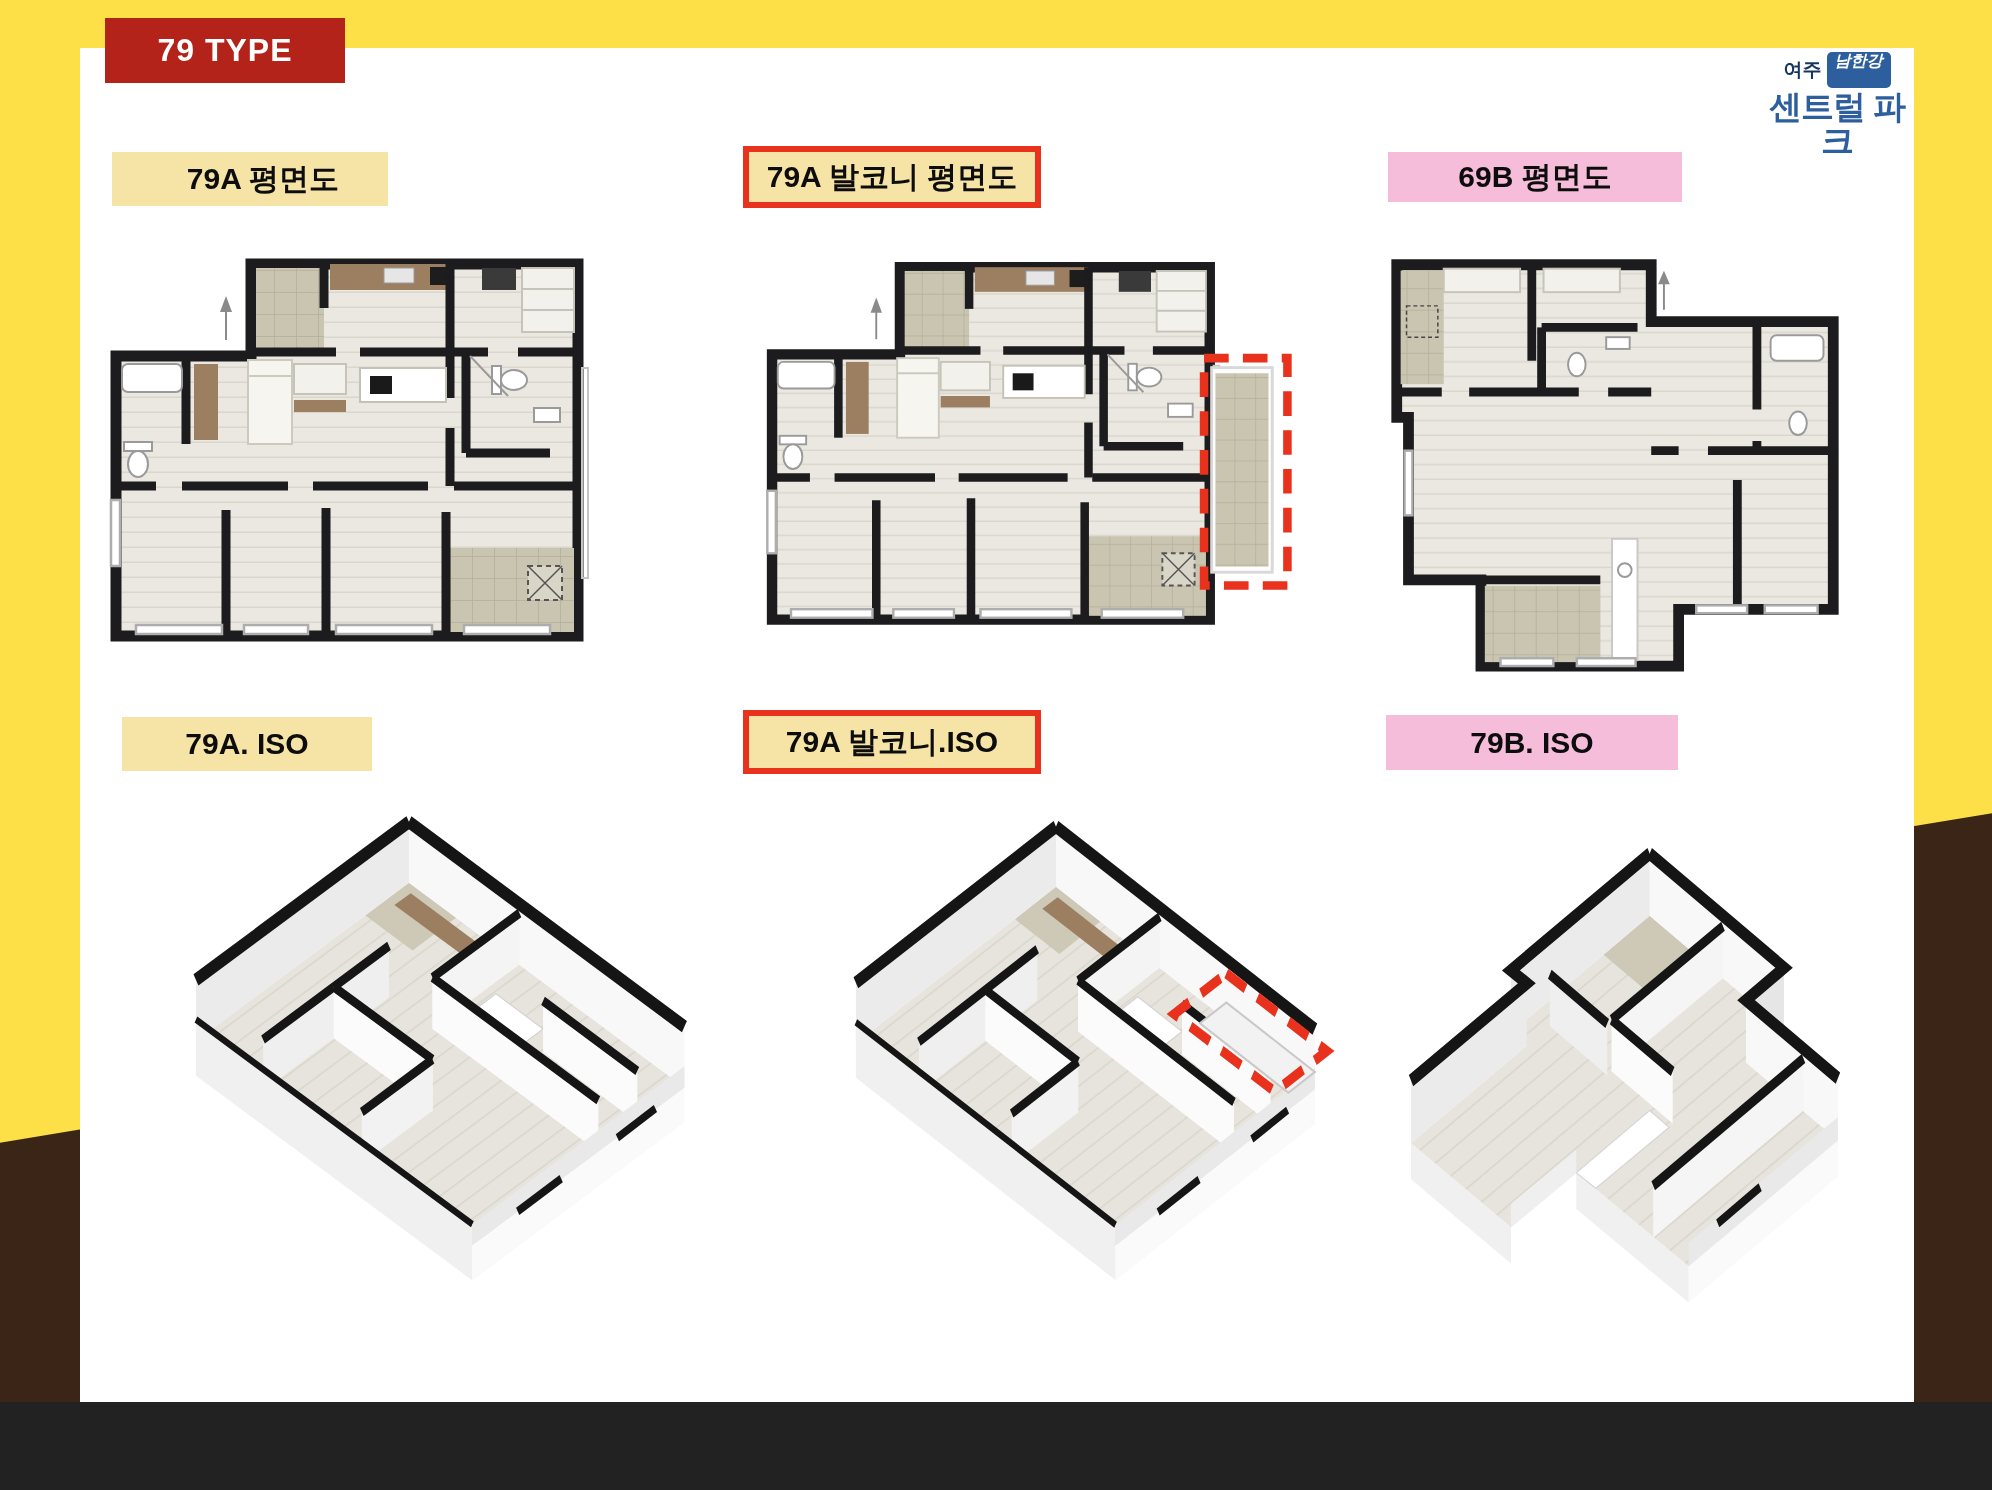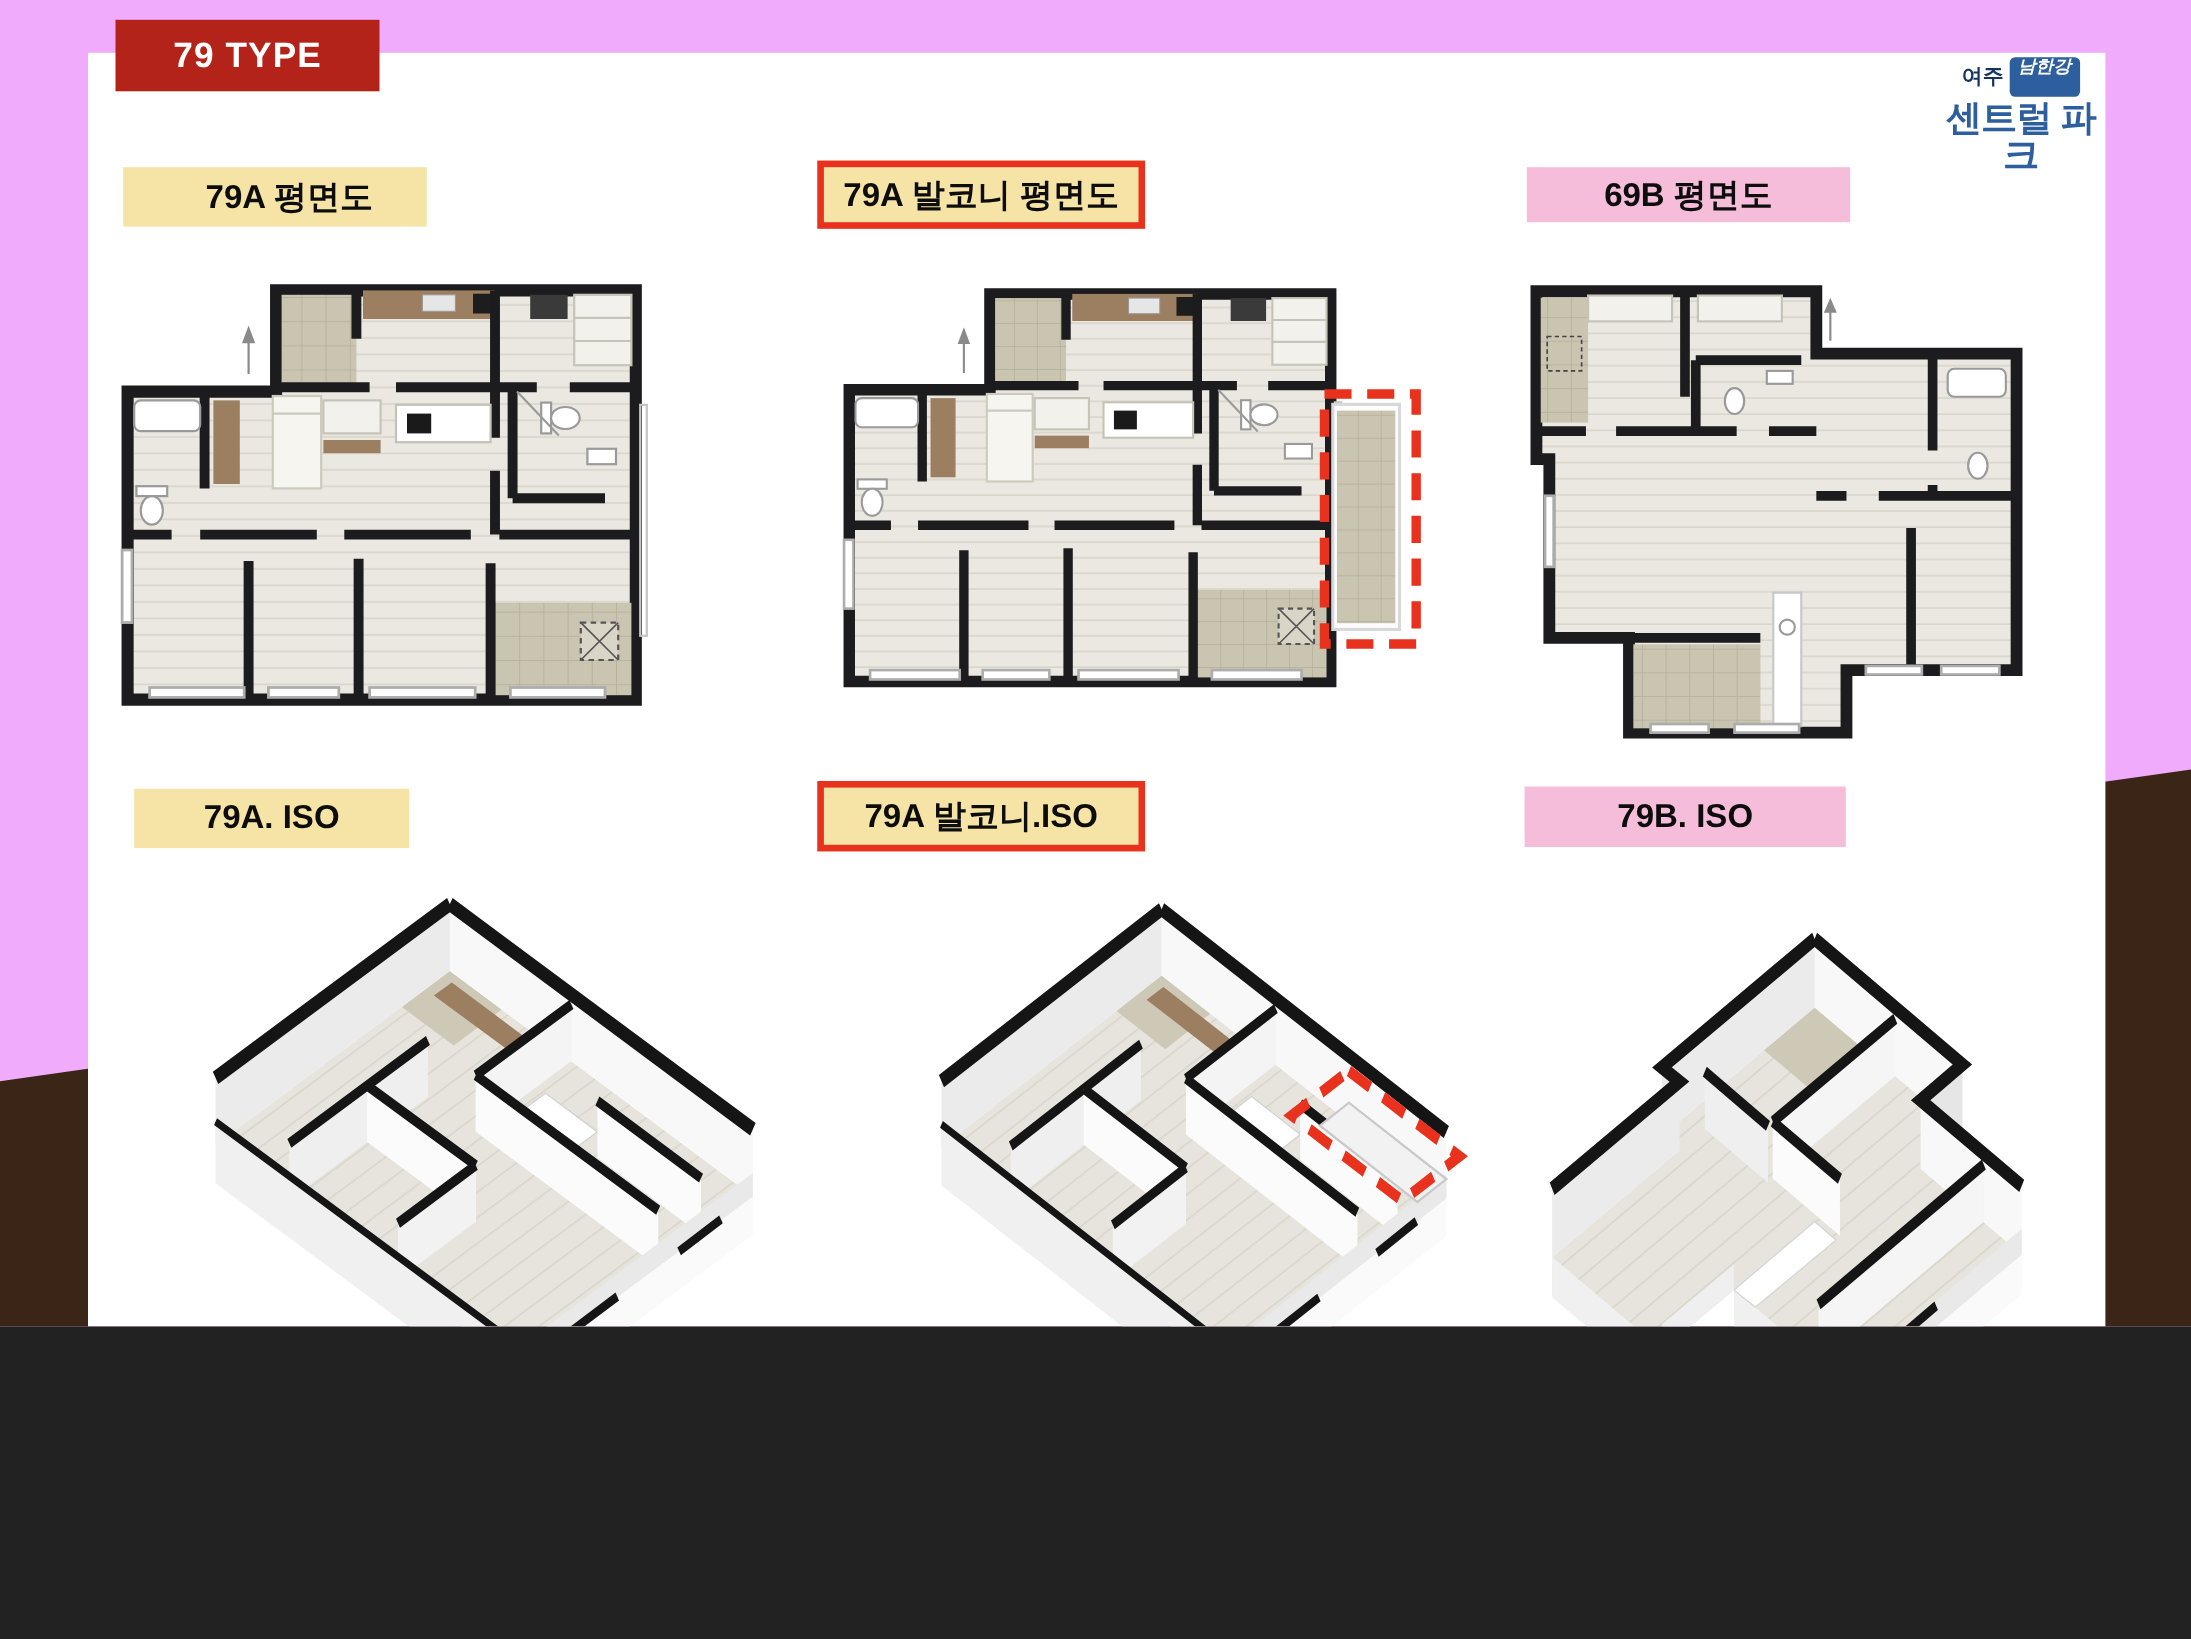--- a/index.html
+++ b/index.html
@@ -1,16 +1,16 @@
 <!DOCTYPE html>
 <html><head>
 <meta charset="utf-8">
 <style>
   html,body{margin:0;padding:0;background:#222;}
-  .stage{position:relative;width:1992px;height:1206px;background:#f0abfc;overflow:hidden;
+  .stage{position:relative;width:1992px;height:1402px;background:#fde047;overflow:hidden;
          font-family:"Liberation Sans",sans-serif;}
   .bg-brown{position:absolute;inset:0;background:#3a2517;
             clip-path:polygon(0 81.5%,100% 58%,100% 100%,0 100%);}
   .card{position:absolute;left:80px;top:48px;width:1834px;height:1399px;background:#ffffff;}
   .abs{position:absolute;}
   .type-badge{left:105px;top:18px;width:240px;height:65px;background:#b3231a;color:#fff;
               display:flex;align-items:center;justify-content:center;font-size:32px;
               font-weight:bold;letter-spacing:1px;}
   .plan-label{display:flex;align-items:center;justify-content:center;font-weight:bold;
               font-size:30px;color:#0d0d0d;}

